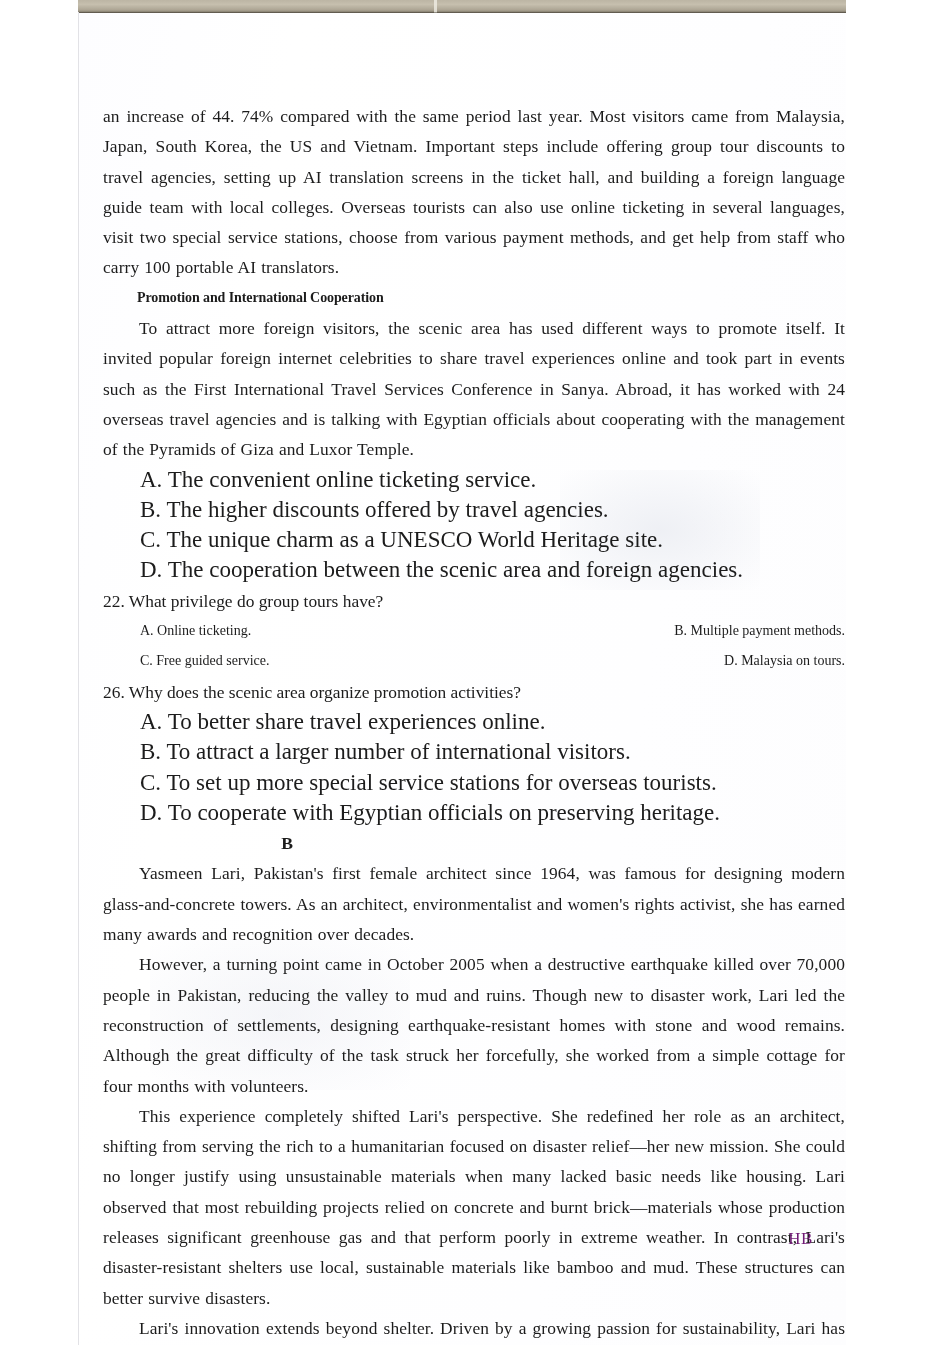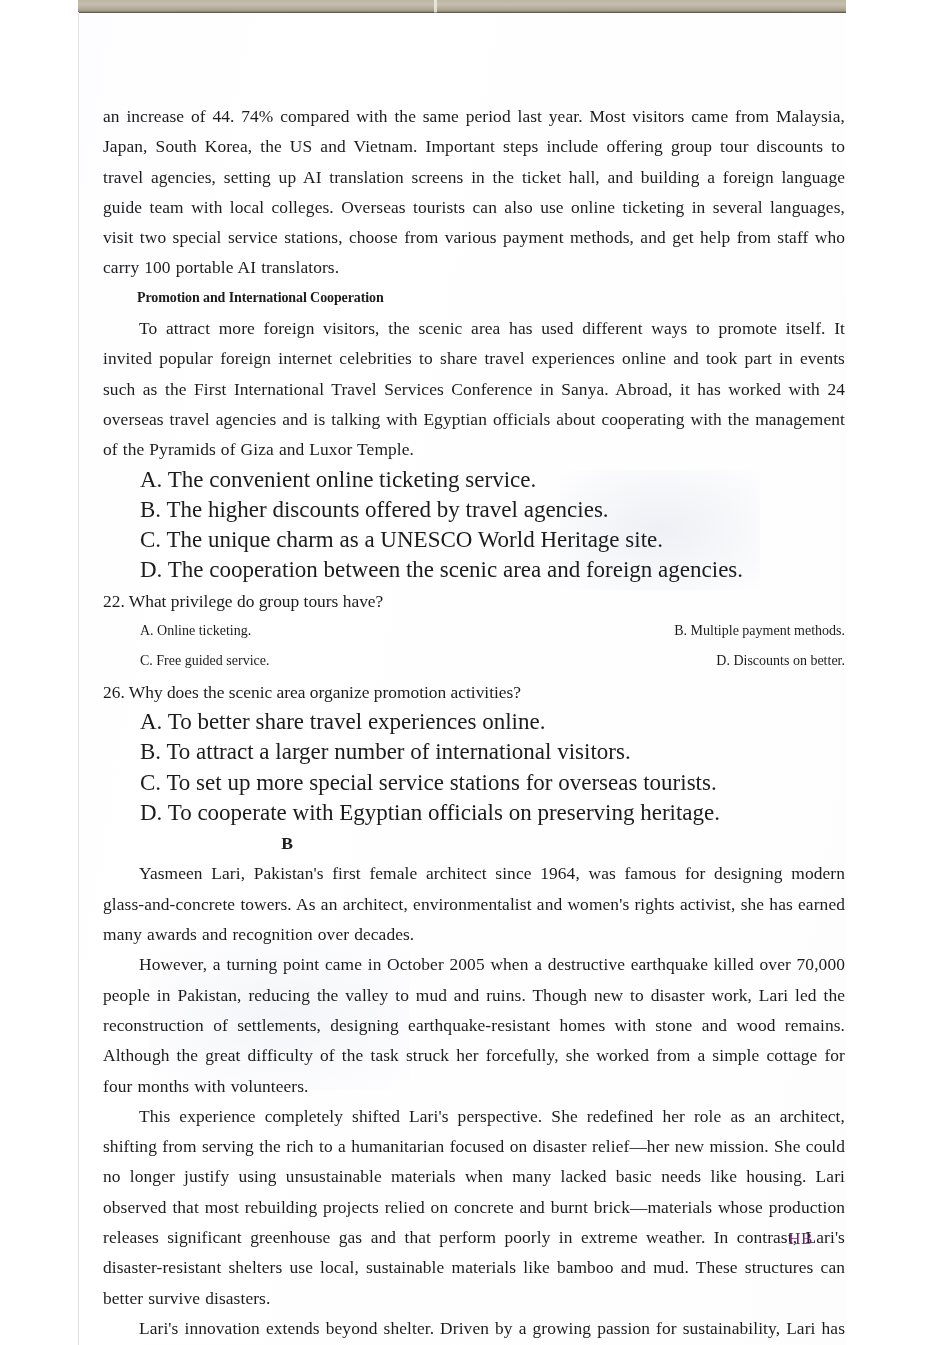--- a/index.html
+++ b/index.html
@@ -208,21 +208,21 @@
   </div>
 
   <div class="qblock">
     <p class="qstem">22. What privilege do group tours have?</p>
     <div class="opt-row">
       <span class="col-a">A. Online ticketing.</span>
       <span class="col-b">B. Multiple payment methods.</span>
     </div>
     <div class="opt-row">
       <span class="col-a">C. Free guided service.</span>
-      <span class="col-b">D. Discounts on better.</span>
+      <span class="col-b">D. Malaysia on tours.</span>
     </div>
   </div>
 
   <div class="qblock">
     <p class="qstem">26. Why does the scenic area organize promotion activities?</p>
     <p class="opt">A. To better share travel experiences online.</p>
     <p class="opt">B. To attract a larger number of international visitors.</p>
     <p class="opt">C. To set up more special service stations for overseas tourists.</p>
     <p class="opt">D. To cooperate with Egyptian officials on preserving heritage.</p>
   </div>

